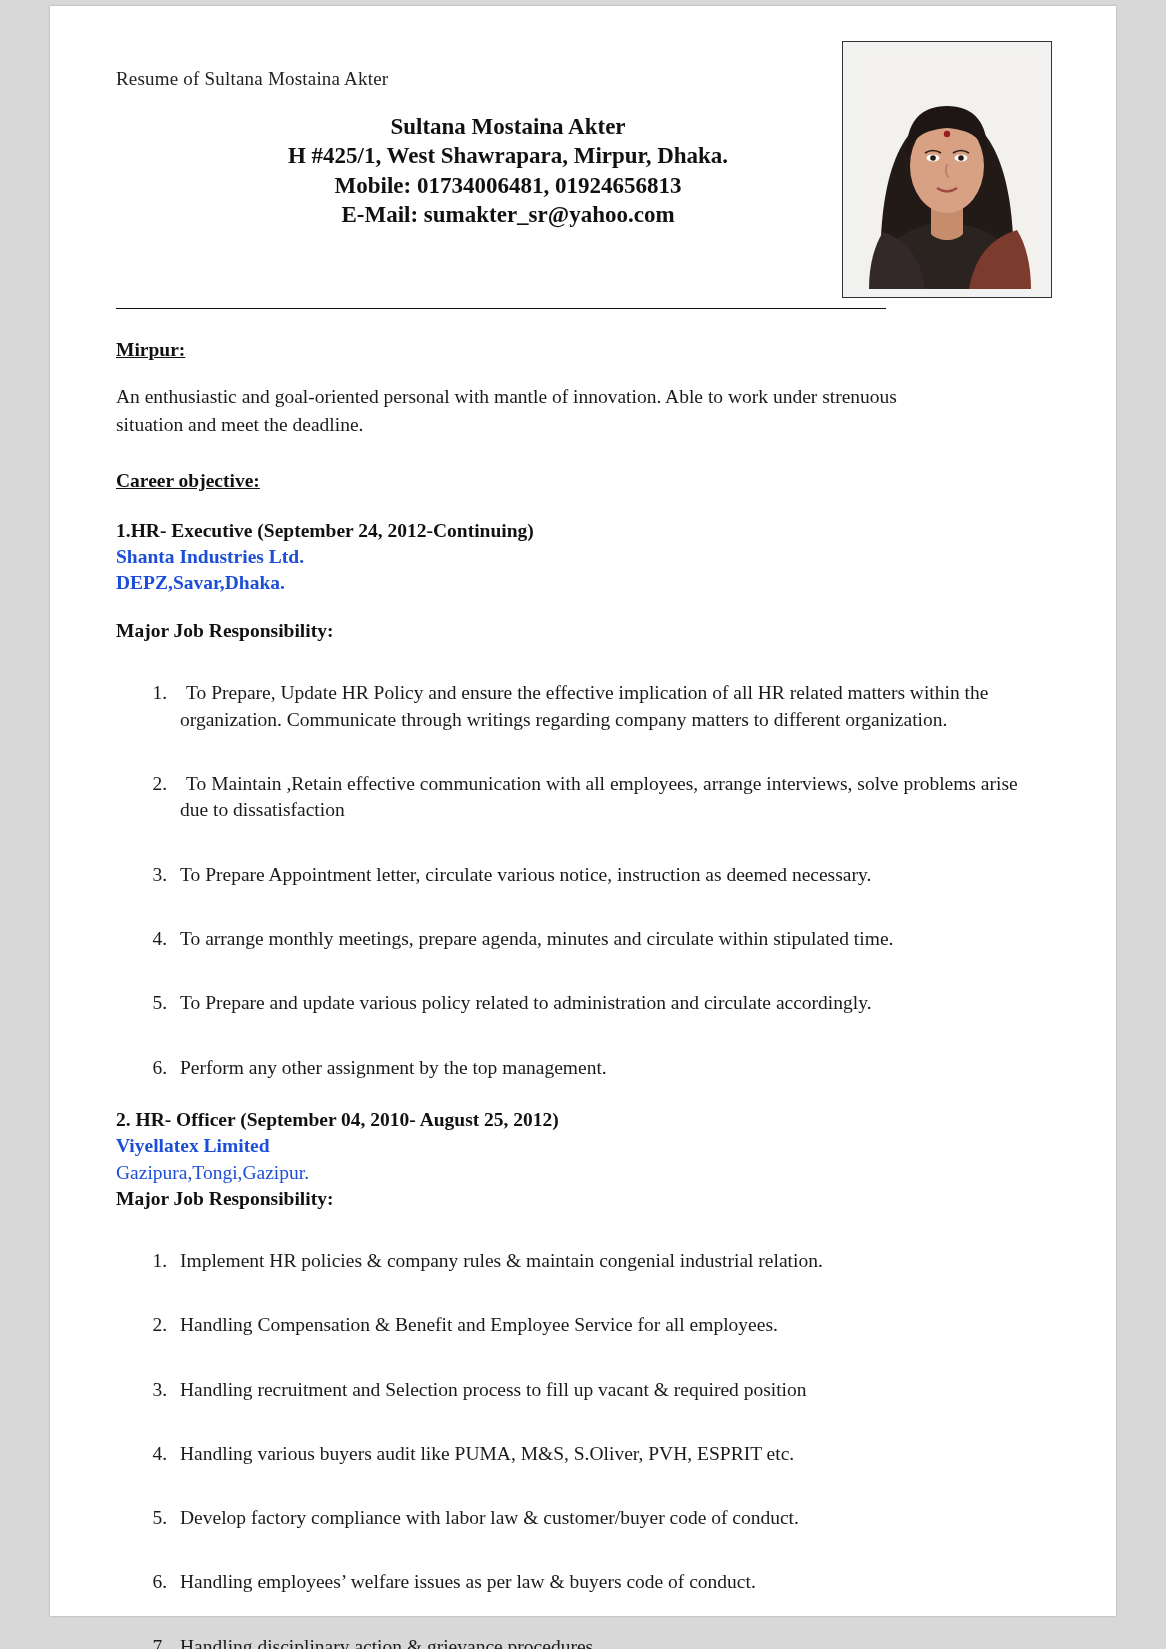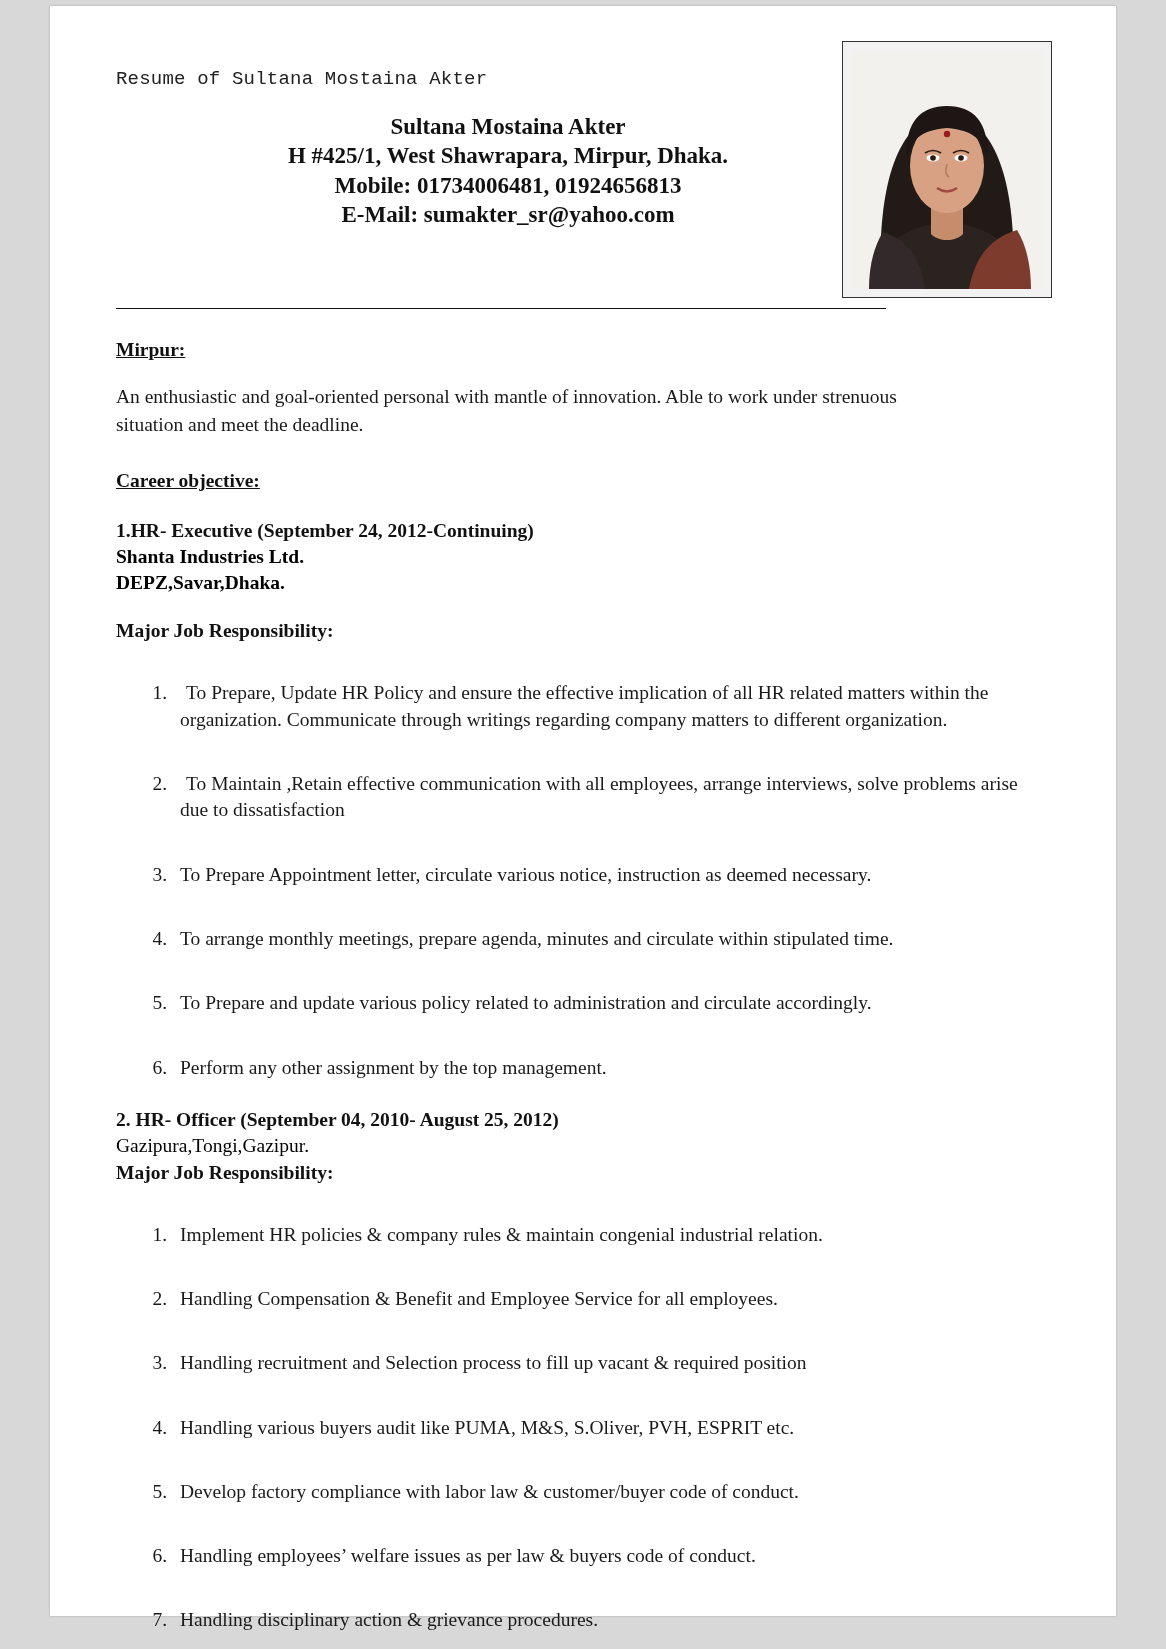--- a/index.html
+++ b/index.html
@@ -27,21 +27,21 @@
     position: relative;
     padding: 40px 66px 0 66px;
   }
 
   
   .header-row {
     position: relative;
     min-height: 250px;
   }
   .resume-of {
-    font-family: Liberation Mono, monospace;
+    font-family: Liberation Serif, serif;
     font-size: 19px;
     color: #222;
     letter-spacing: 0.2px;
     padding-top: 22px;
   }
   .name-block {
     text-align: center;
     margin-top: 22px;
     padding-right: 150px;
   }
@@ -97,21 +97,21 @@
     font-weight: bold;
     font-size: 19.5px;
     line-height: 1.35;
     margin: 26px 0 0 0;
     color: #111;
   }
   .job-line {
     font-weight: bold;
     font-size: 19.5px;
     line-height: 1.35;
-    color: #000000;
+    color: #1d4ed8;
   }
   .job-line.plain {
     font-weight: normal;
   }
   .mjr {
     font-weight: bold;
     font-size: 19.5px;
     margin: 24px 0 0 0;
     color: #111;
   }
@@ -205,20 +205,21 @@
     <ol class="dutylist">
       <li class="indent-first">To Prepare, Update HR Policy and ensure the effective implication of all HR related matters within the organization. Communicate through writings regarding company matters to different organization.</li>
       <li class="indent-first">To Maintain ,Retain effective communication with all employees, arrange interviews, solve problems arise due to dissatisfaction</li>
       <li>To Prepare Appointment letter, circulate various notice, instruction as deemed necessary.</li>
       <li>To arrange monthly meetings, prepare agenda, minutes and circulate within stipulated time.</li>
       <li>To Prepare and update various policy related to administration and circulate accordingly.</li>
       <li>Perform any other assignment by the top management.</li>
     </ol>
 
     <div class="job-title">2. HR- Officer (September 04, 2010- August 25, 2012)</div>
+    <div class="job-line">Viyellatex Limited</div>
     <div class="job-line plain">Gazipura,Tongi,Gazipur.</div>
     <div class="mjr tight">Major Job Responsibility:</div>
     <ol class="dutylist spaced">
       <li>Implement HR policies &amp; company rules &amp; maintain congenial industrial relation.</li>
       <li>Handling Compensation &amp; Benefit and Employee Service for all employees.</li>
       <li>Handling recruitment and Selection process to fill up vacant &amp; required position</li>
       <li>Handling various buyers audit like PUMA, M&amp;S, S.Oliver, PVH, ESPRIT etc.</li>
       <li>Develop factory compliance with labor law &amp; customer/buyer code of conduct.</li>
       <li>Handling employees’ welfare issues as per law &amp; buyers code of conduct.</li>
       <li>Handling disciplinary action &amp; grievance procedures.</li>

